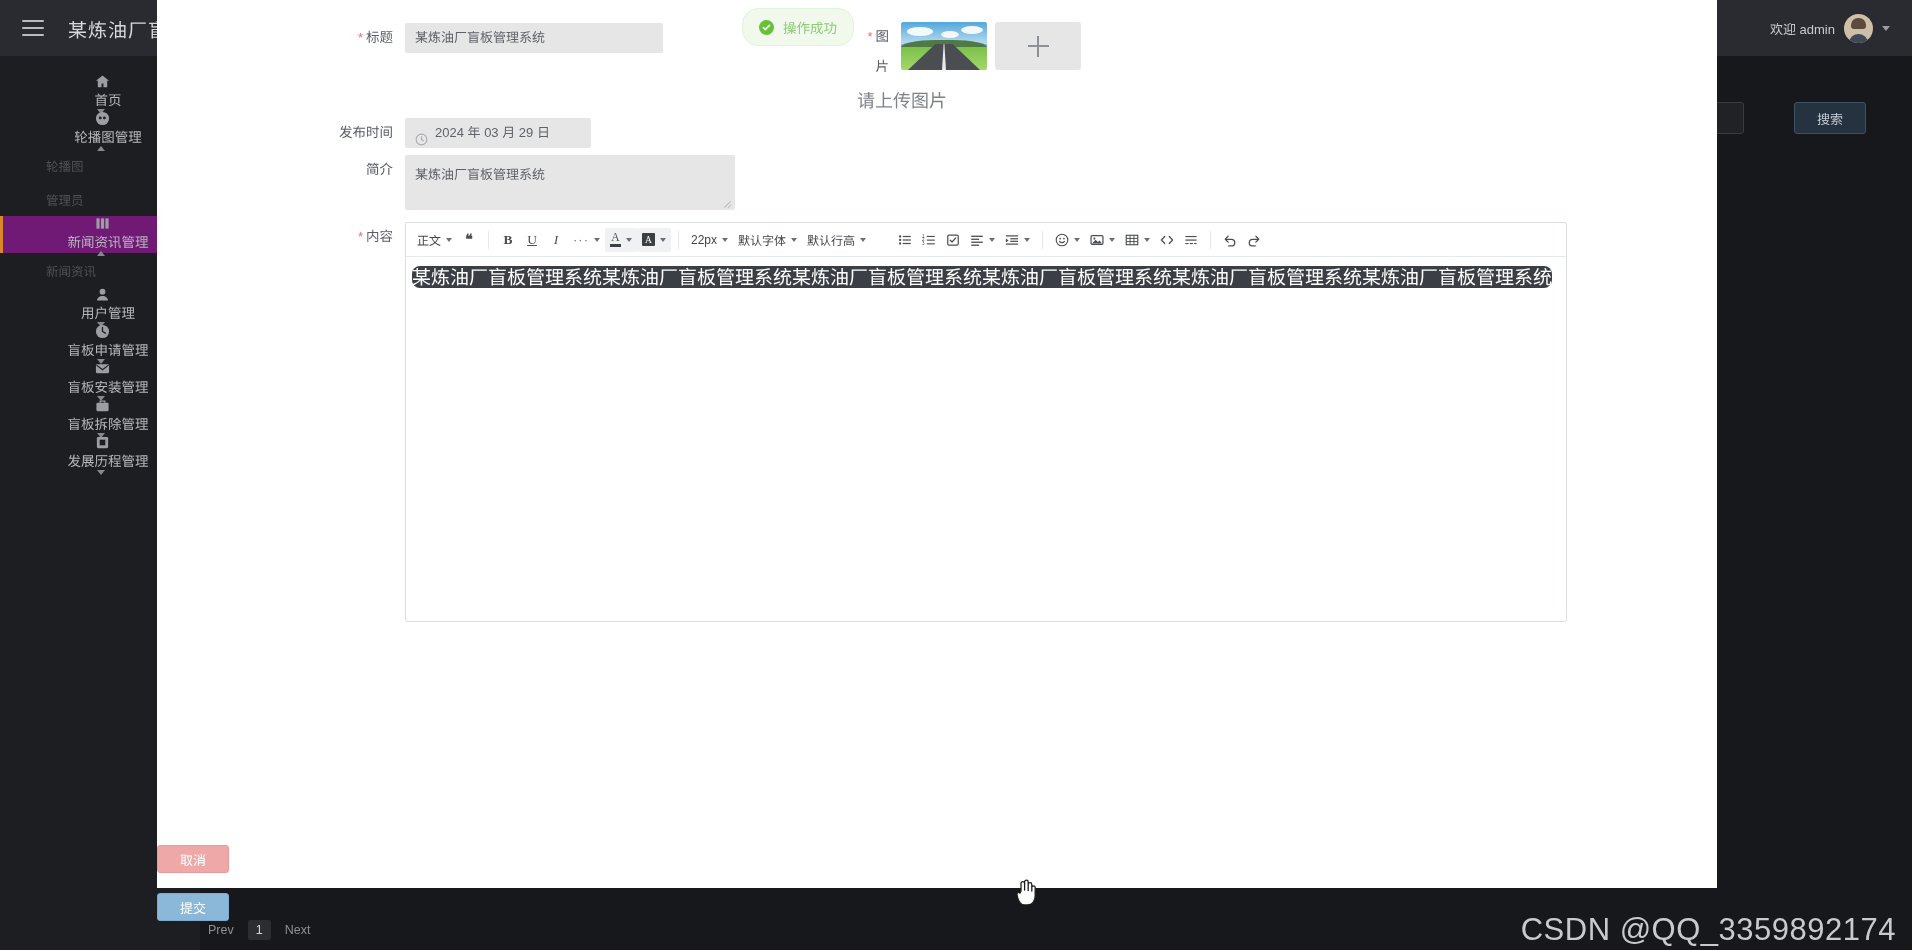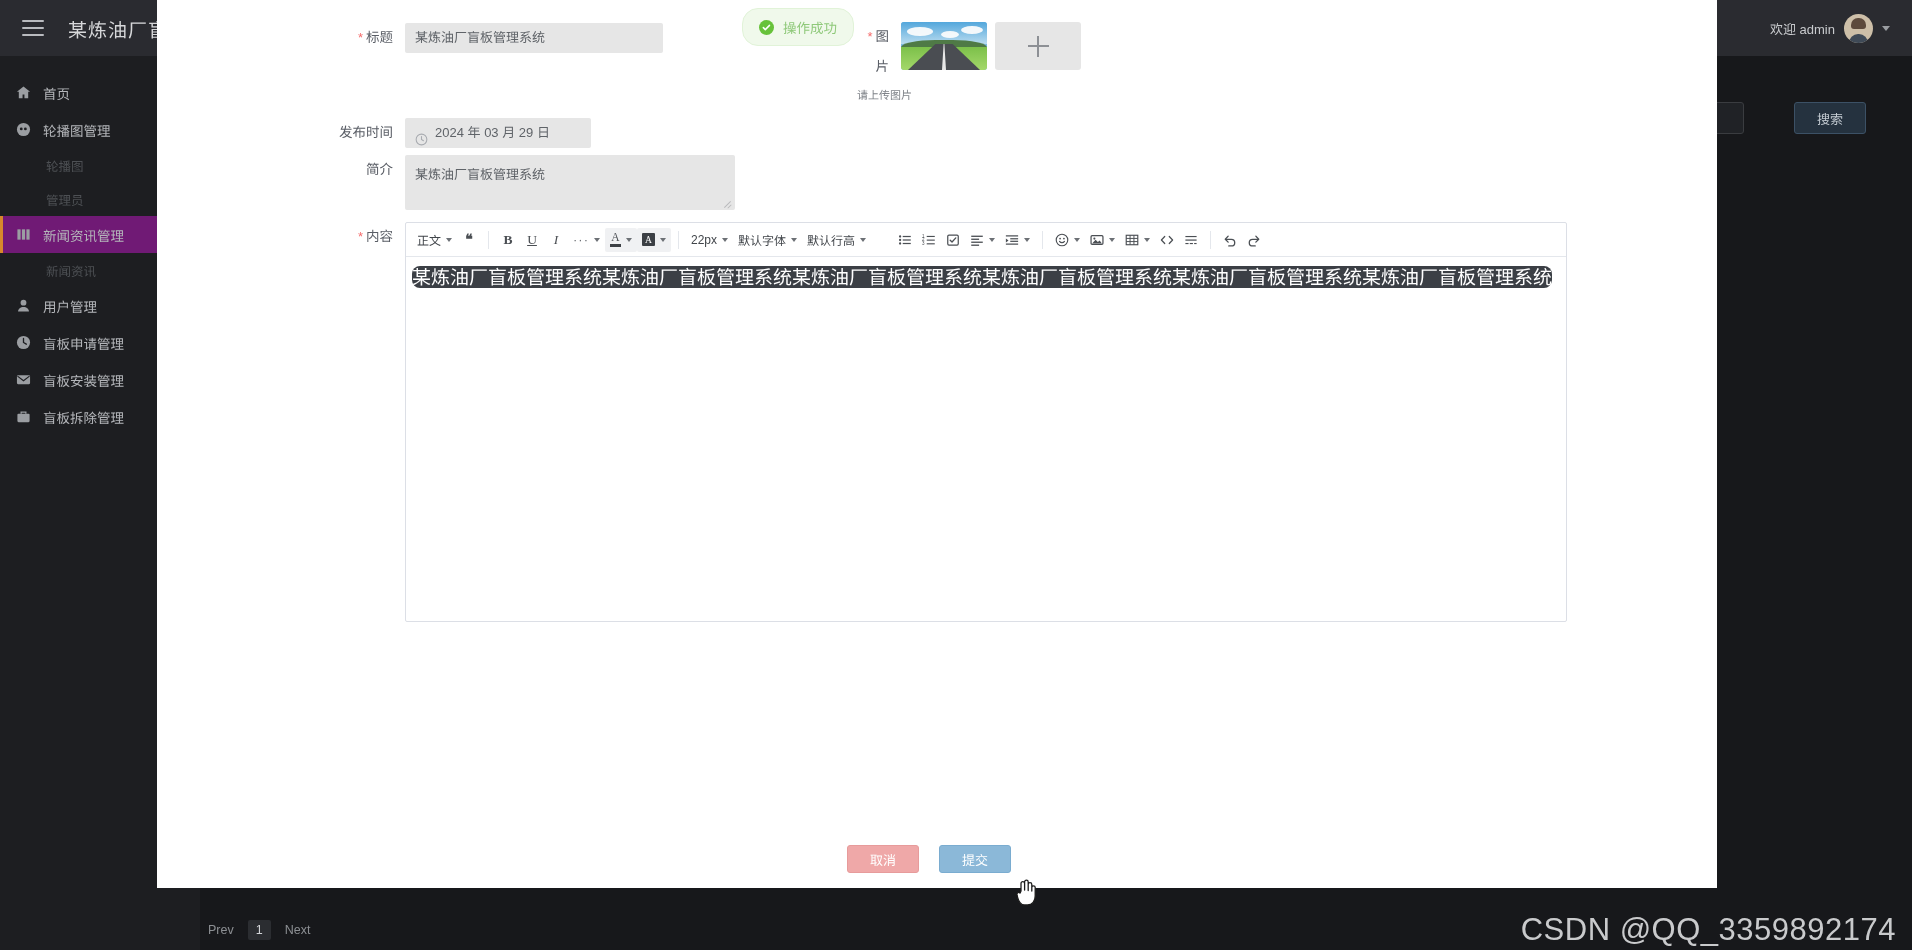--- a/index.html
+++ b/index.html
@@ -45,21 +45,21 @@
     width: 0; height: 0; border-left: 4px solid transparent;
     border-right: 4px solid transparent; border-top: 5px solid #9a9da1;
   }
 
   .sidebar {
     position: absolute; top: 56px; left: 0; width: 200px; bottom: 0;
     background: #1d1e21; padding-top: 18px;
   }
   .nav-item {
     height: 37px; display: flex; align-items: center; padding-left: 16px;
-    color: #b4b6ba; font-size: 13.5px; position: relative; cursor: pointer;
+    color: #b4b6ba; font-size: 13.5px; position: relative; cursor: pointer; flex-direction: column;
   }
   .nav-item.active { background: #701a75; align-items: center; }
   .nav-item.active::before {
     content: ""; position: absolute; left: 0; top: 0; bottom: 0;
     width: 3px; background: #d6882b;
   }
   .nav-ico {
     width: 15px; height: 15px; margin-right: 12px; flex: none;
     display: flex; align-items: center; justify-content: center; color: #9b9ea2;
   }
@@ -198,21 +198,21 @@
     content: ""; width: 21px; height: 1.6px; background: #8d9095;
     position: absolute;
   }
   .plus-box::after {
     content: ""; width: 1.6px; height: 21px; background: #8d9095;
     position: absolute;
   }
   .plus-wrap { position: relative; }
   .upl-hint {
     position: absolute; left: 700px; top: 86px;
-    color: #7f8389; font-size: 11px;
+    color: #7f8389; font-size: 18px;
   }
 
   
   .row-editor { left: 170px; top: 222px; }
   .editor {
     width: 1162px; border: 1px solid #dcdfe6; border-radius: 2px; background: #fff;
   }
   .etoolbar {
     height: 34px; border-bottom: 1px solid #e4e7ec;
     display: flex; align-items: center; padding: 0 6px; gap: 0;
@@ -252,21 +252,21 @@
     font-family: "DejaVu Serif", "Liberation Serif", serif;
   }
   .esel {
     background: #3b3f45; color: #ffffff; font-size: 19px; line-height: 25px;
     display: inline; box-decoration-break: clone; border-radius: 8px; -webkit-box-decoration-break: clone;
   }
 
   
   .actions {
     position: absolute; left: 0; right: 16px; top: 845px;
-    display: flex; justify-content: center; gap: 20px;
+    display: flex; justify-content: center; gap: 20px; flex-direction: column;
   }
   .btn {
     width: 72px; height: 28px; border-radius: 3px; font-size: 13px;
     display: flex; align-items: center; justify-content: center; cursor: pointer;
     border: 1px solid transparent; color: #fff;
   }
   .btn-cancel { background: #efa8a8; border-color: #e79b9b; }
   .btn-submit { background: #8bb8d8; border-color: #7aacd0; }
   .cursor-hand {
     position: absolute; left: 1015px; top: 878px; width: 22px; height: 28px;
@@ -366,20 +366,30 @@
           <span class="nav-arrow down"></span>
         </div>
         <div class="nav-item">
           <span class="nav-ico">
             <svg viewBox="0 0 16 16">
               <rect x="1.5" y="5" width="13" height="9" rx="1.2"></rect>
               <path d="M5.5 5V3.4h5V5" stroke="currentColor" stroke-width="1.4" fill="none"></path>
             </svg>
           </span>
           <span class="nav-label">盲板拆除管理</span>
+          <span class="nav-arrow down"></span>
+        </div>
+        <div class="nav-item">
+          <span class="nav-ico">
+            <svg viewBox="0 0 16 16">
+              <rect x="2" y="2" width="12" height="12" rx="1.4"></rect>
+              <rect x="5" y="5" width="6" height="6" fill="#1d1e21"></rect>
+            </svg>
+          </span>
+          <span class="nav-label">发展历程管理</span>
           <span class="nav-arrow down"></span>
         </div>
       </div>
 
     <div class="content-area">
       <div class="bg-search-input"></div>
       <div class="bg-search-btn">搜索</div>
       <div class="pager">
         <span>Prev</span>
         <span class="pg-num">1</span>

